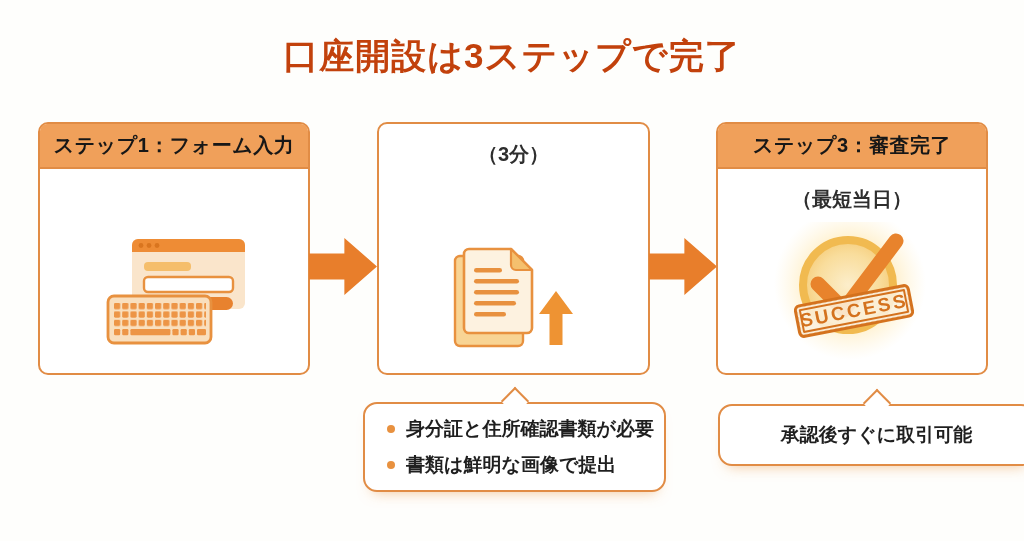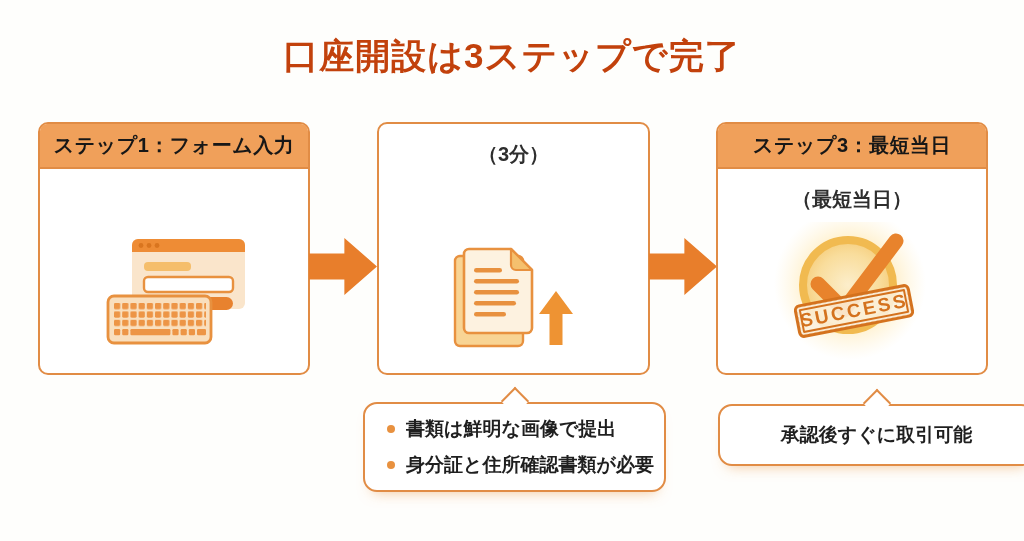--- a/index.html
+++ b/index.html
@@ -151,21 +151,21 @@
         <rect x="23" y="68" width="32" height="4.6" rx="2.3" fill="#E8913F"></rect>
 
         <path d="M105,47 L122,70 H111.5 V101 H98.5 V70 H88 Z" fill="#EE9333"></path>
       </svg>
     </div>
   </div>
 
   <div class="flow-arrow fa-2"></div>
 
   <div class="card card-3">
-    <div class="card-header">ステップ3：最短当日</div>
+    <div class="card-header">ステップ3：審査完了</div>
     <div class="duration">（最短当日）</div>
     <div class="icon-wrap iw-3">
       <svg width="195" height="150" viewBox="0 0 195 150">
         <defs>
           <radialGradient id="glow">
             <stop offset="0%" stop-color="#FFD45E" stop-opacity="0.95"></stop>
             <stop offset="45%" stop-color="#FFD87A" stop-opacity="0.55"></stop>
             <stop offset="100%" stop-color="#FFE9B0" stop-opacity="0"></stop>
           </radialGradient>
           <radialGradient id="ringfill">
@@ -179,25 +179,25 @@
         <path d="M60,62 L86,88 L138,19" fill="none" stroke="#E8832C" stroke-width="15" stroke-linecap="round" stroke-linejoin="round"></path>
       </svg>
       <div class="stamp">SUCCESS</div>
     </div>
   </div>
 
   <div class="bubble bubble-1">
     <div class="notch"></div>
     <div class="bullet-row">
       <span class="bullet-dot"></span>
-      <span>書類は鮮明な画像で提出</span>
+      <span>身分証と住所確認書類が必要</span>
     </div>
     <div class="bullet-row">
       <span class="bullet-dot"></span>
-      <span>身分証と住所確認書類が必要</span>
+      <span>書類は鮮明な画像で提出</span>
     </div>
   </div>
 
   <div class="bubble bubble-2">
     <div class="notch"></div>
     <span>承認後すぐに取引可能</span>
   </div>
 
 </div>
 

